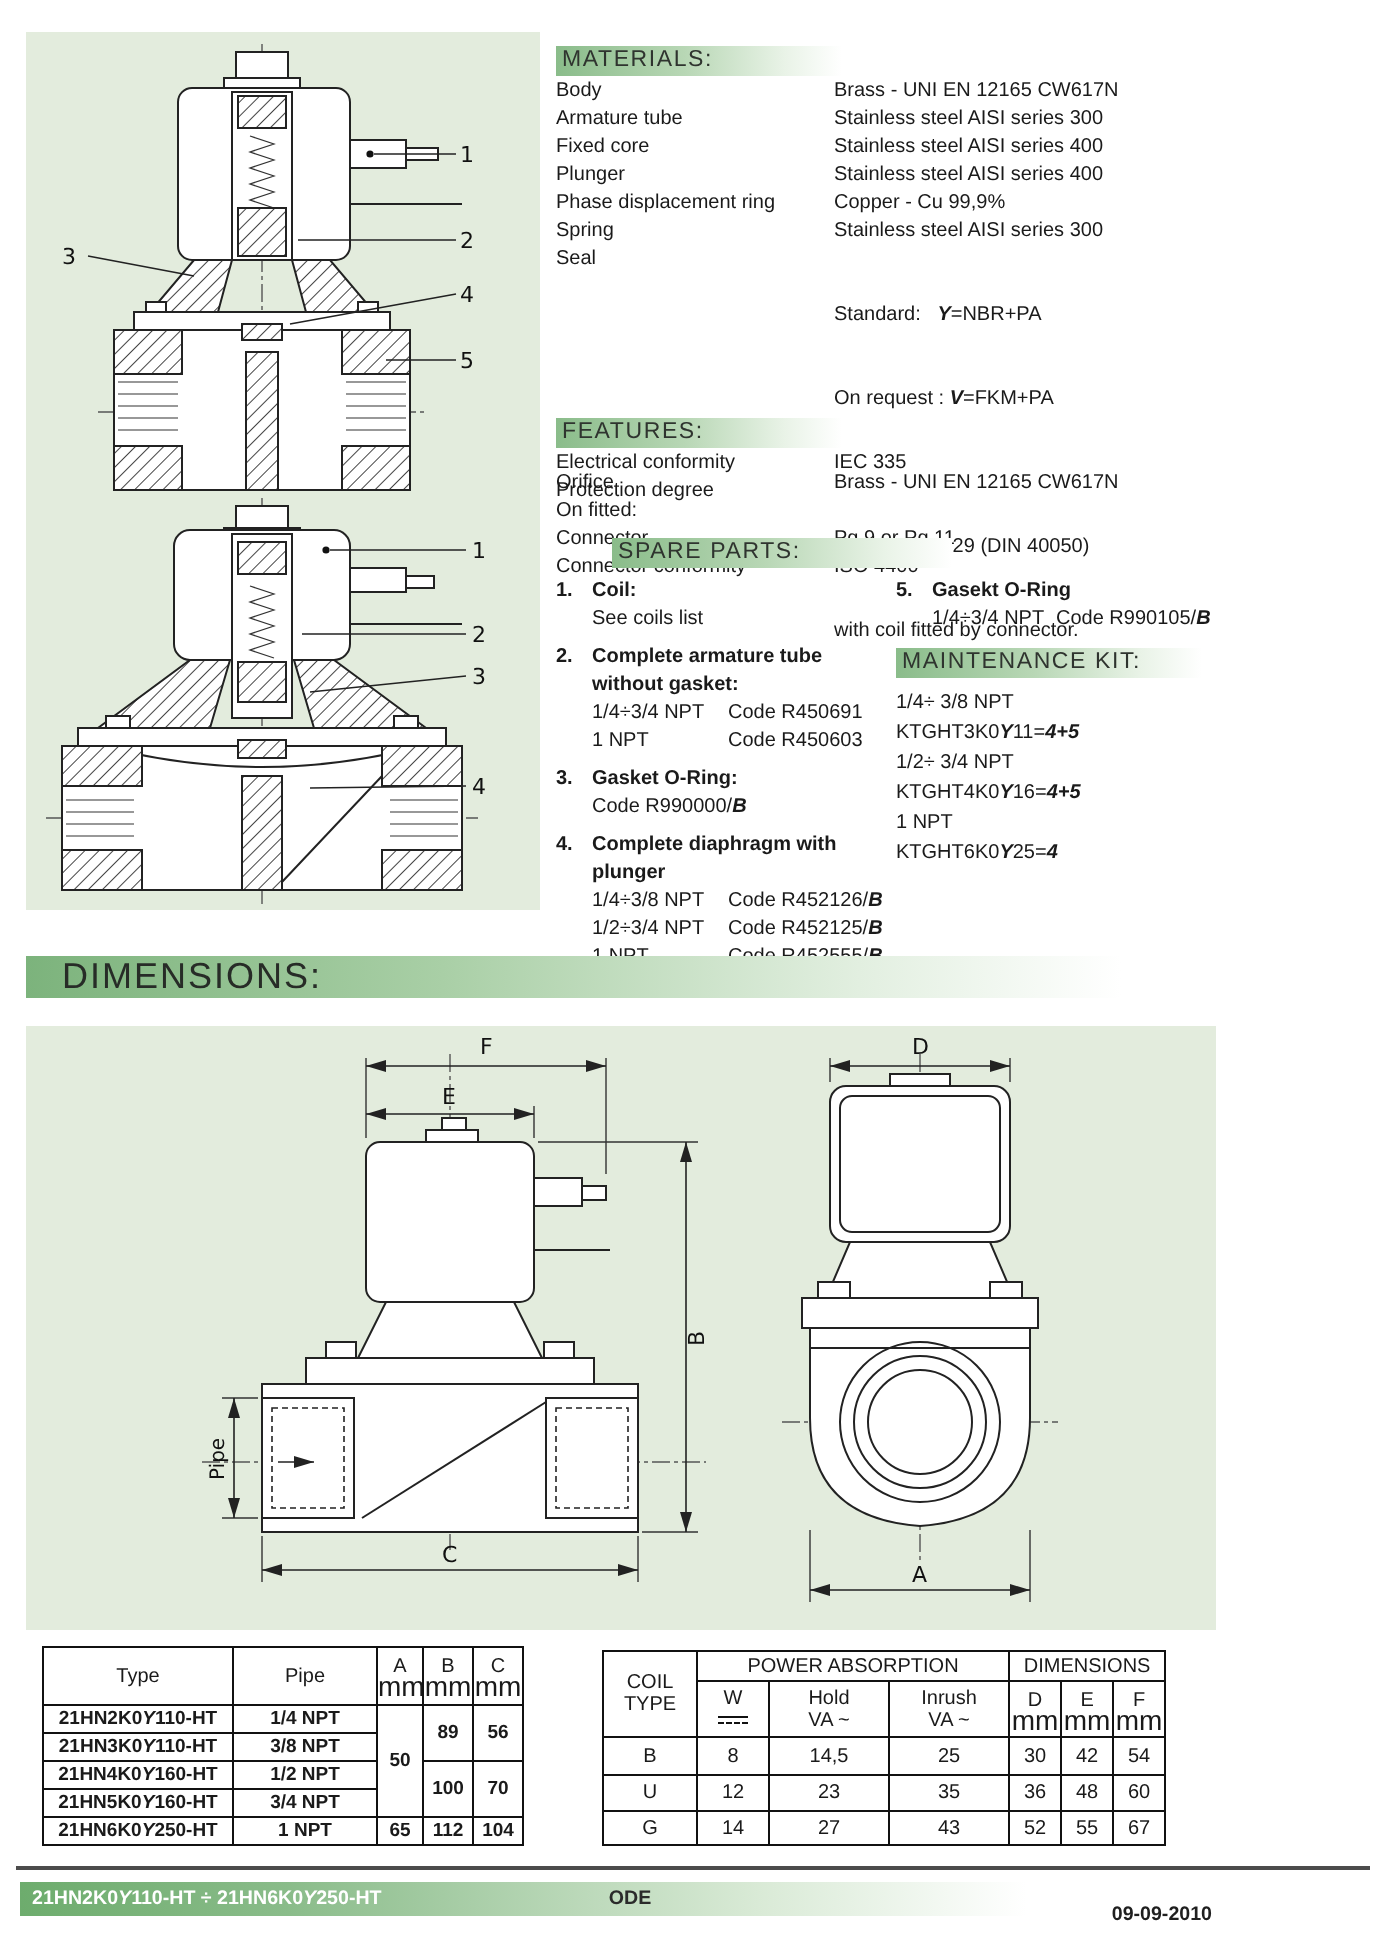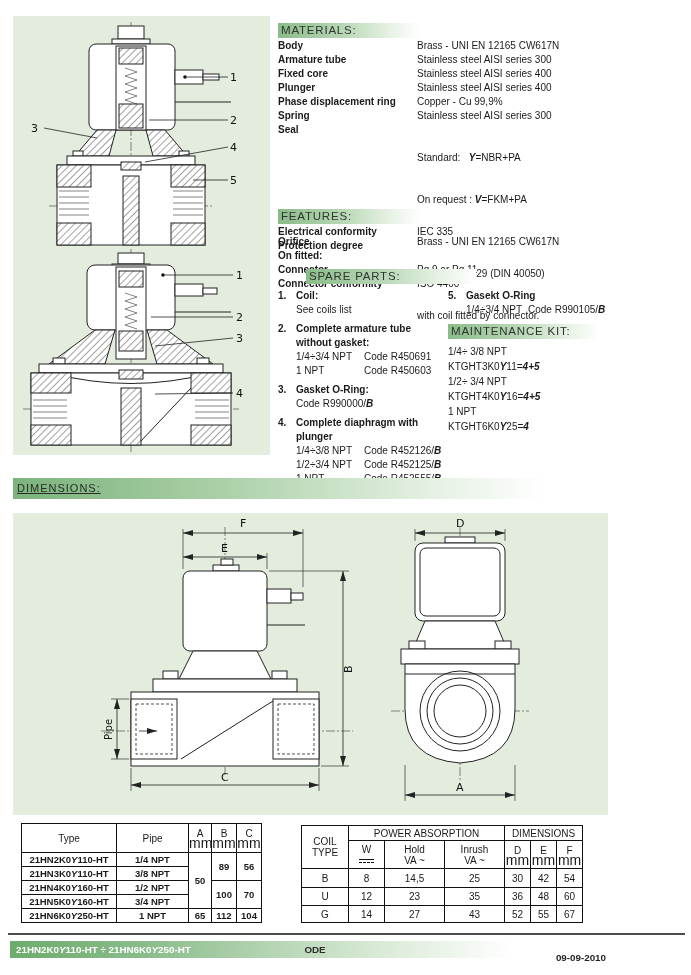--- a/index.html
+++ b/index.html
@@ -5,27 +5,27 @@
   html,body{margin:0;padding:0;background:#9a9a9a;}
   .page{position:relative;width:691px;height:975px;background:#ffffff;margin:0 auto;
         font-family:"Liberation Sans","DejaVu Sans",sans-serif;color:#1a1a1a;overflow:hidden;}
   .abs{position:absolute;}
 
   
   .bar{background:linear-gradient(to right,#8abc8a 0%,#b8d7b5 45%,#e9f3e7 80%,#ffffff 100%);
        color:#2f342f;font-size:11.5px;letter-spacing:.8px;line-height:13px;height:13px;
        padding:1px 0 1px 3px;white-space:nowrap;}
   .bar-lg{background:linear-gradient(to right,#7cb37c 0%,#a9cfa6 35%,#e2efe0 70%,#ffffff 92%);
-       color:#272c27;font-size:11px;letter-spacing:1px;height:21px;line-height:21px;padding-left:4px;text-decoration:underline;}
+       color:#272c27;font-size:18px;letter-spacing:1px;height:21px;line-height:21px;padding-left:18px;}
 
   .panel{background:#e3ecdd;}
 
   
   .kv{display:grid;grid-template-columns:139px 1fr;font-size:10px;line-height:14px;}
-  .kv .lbl{font-weight:bold;white-space:nowrap;}
+  .kv .lbl{font-weight:normal;white-space:nowrap;}
   .kv .val{white-space:pre-wrap;}
 
   
   .sp-item{display:grid;grid-template-columns:18px 1fr;font-size:10px;line-height:14px;margin-bottom:5px;}
   .sp-num{font-weight:bold;}
   .sp-title{font-weight:bold;}
   .sp-line{display:grid;grid-template-columns:68px 1fr;white-space:pre;}
   .kit-lines{font-size:10px;line-height:15px;margin-top:5px;}
 
   .bi{font-style:italic;font-weight:bold;}

